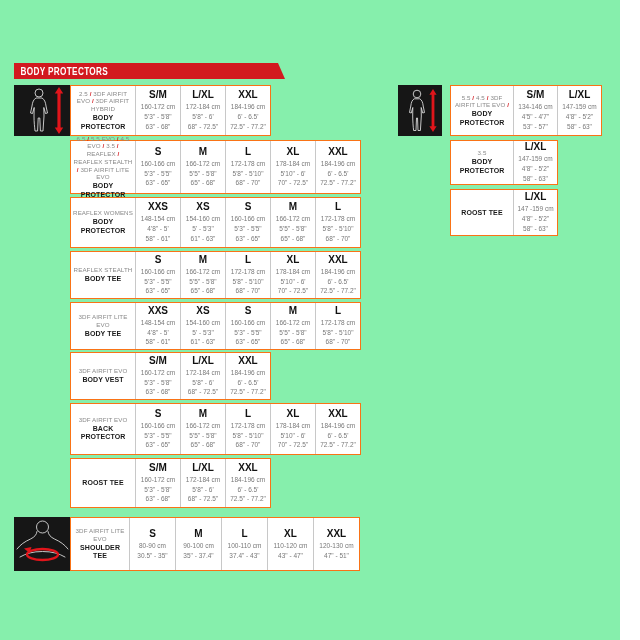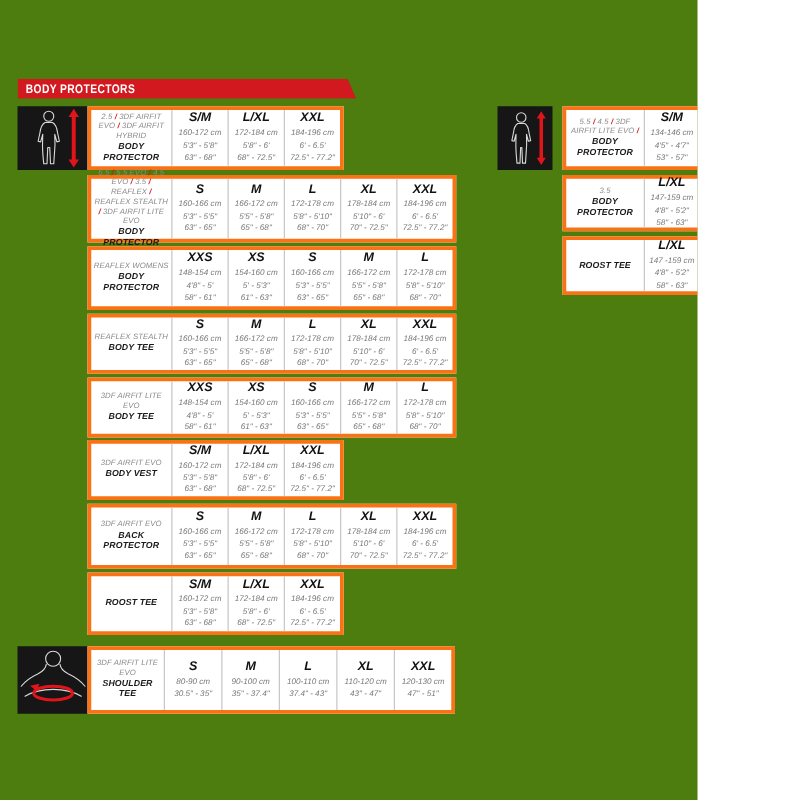--- a/index.html
+++ b/index.html
@@ -1,36 +1,36 @@
 <!DOCTYPE html>
 <html><head>
 <meta charset="utf-8">
 <style>
   html,body{margin:0;padding:0;background:#fff;}
   #page{
-    position:relative;width:558px;height:640px;background:#4d7c0f;overflow:hidden;
+    position:relative;width:620px;height:640px;background:#86efac;overflow:hidden;
     font-family:"Liberation Sans",sans-serif;
   }
   .banner{
     position:absolute;height:16px;background:#d2191f;
     clip-path:polygon(0 0,calc(100% - 7px) 0,100% 100%,0 100%);
     display:flex;align-items:center;
   }
   .banner span{
     color:#fff;font-size:10px;font-weight:bold;letter-spacing:.4px;
     display:inline-block;transform:scaleX(.82);transform-origin:left center;
     padding-left:8px;white-space:nowrap;
   }
   .figure{
     position:absolute;background:#161616;display:flex;align-items:center;justify-content:center;
   }
   .figure svg{display:block;width:100%;height:100%;}
   .size-table{
     position:absolute;display:flex;background:#fff;
-    border:3px solid #f97316;box-sizing:border-box;font-style:italic;
+    border:1px solid #f97316;box-sizing:border-box;
   }
   .lbl{
     display:flex;flex-direction:column;align-items:center;justify-content:center;
     text-align:center;padding:1px 2px;box-sizing:border-box;flex:none;
   }
   .lbl-light{
     font-size:6.2px;line-height:1.25;color:#8a8a8a;text-transform:uppercase;
     letter-spacing:.1px;
   }
   .lbl-light .slash{color:#d2191f;font-weight:bold;}

